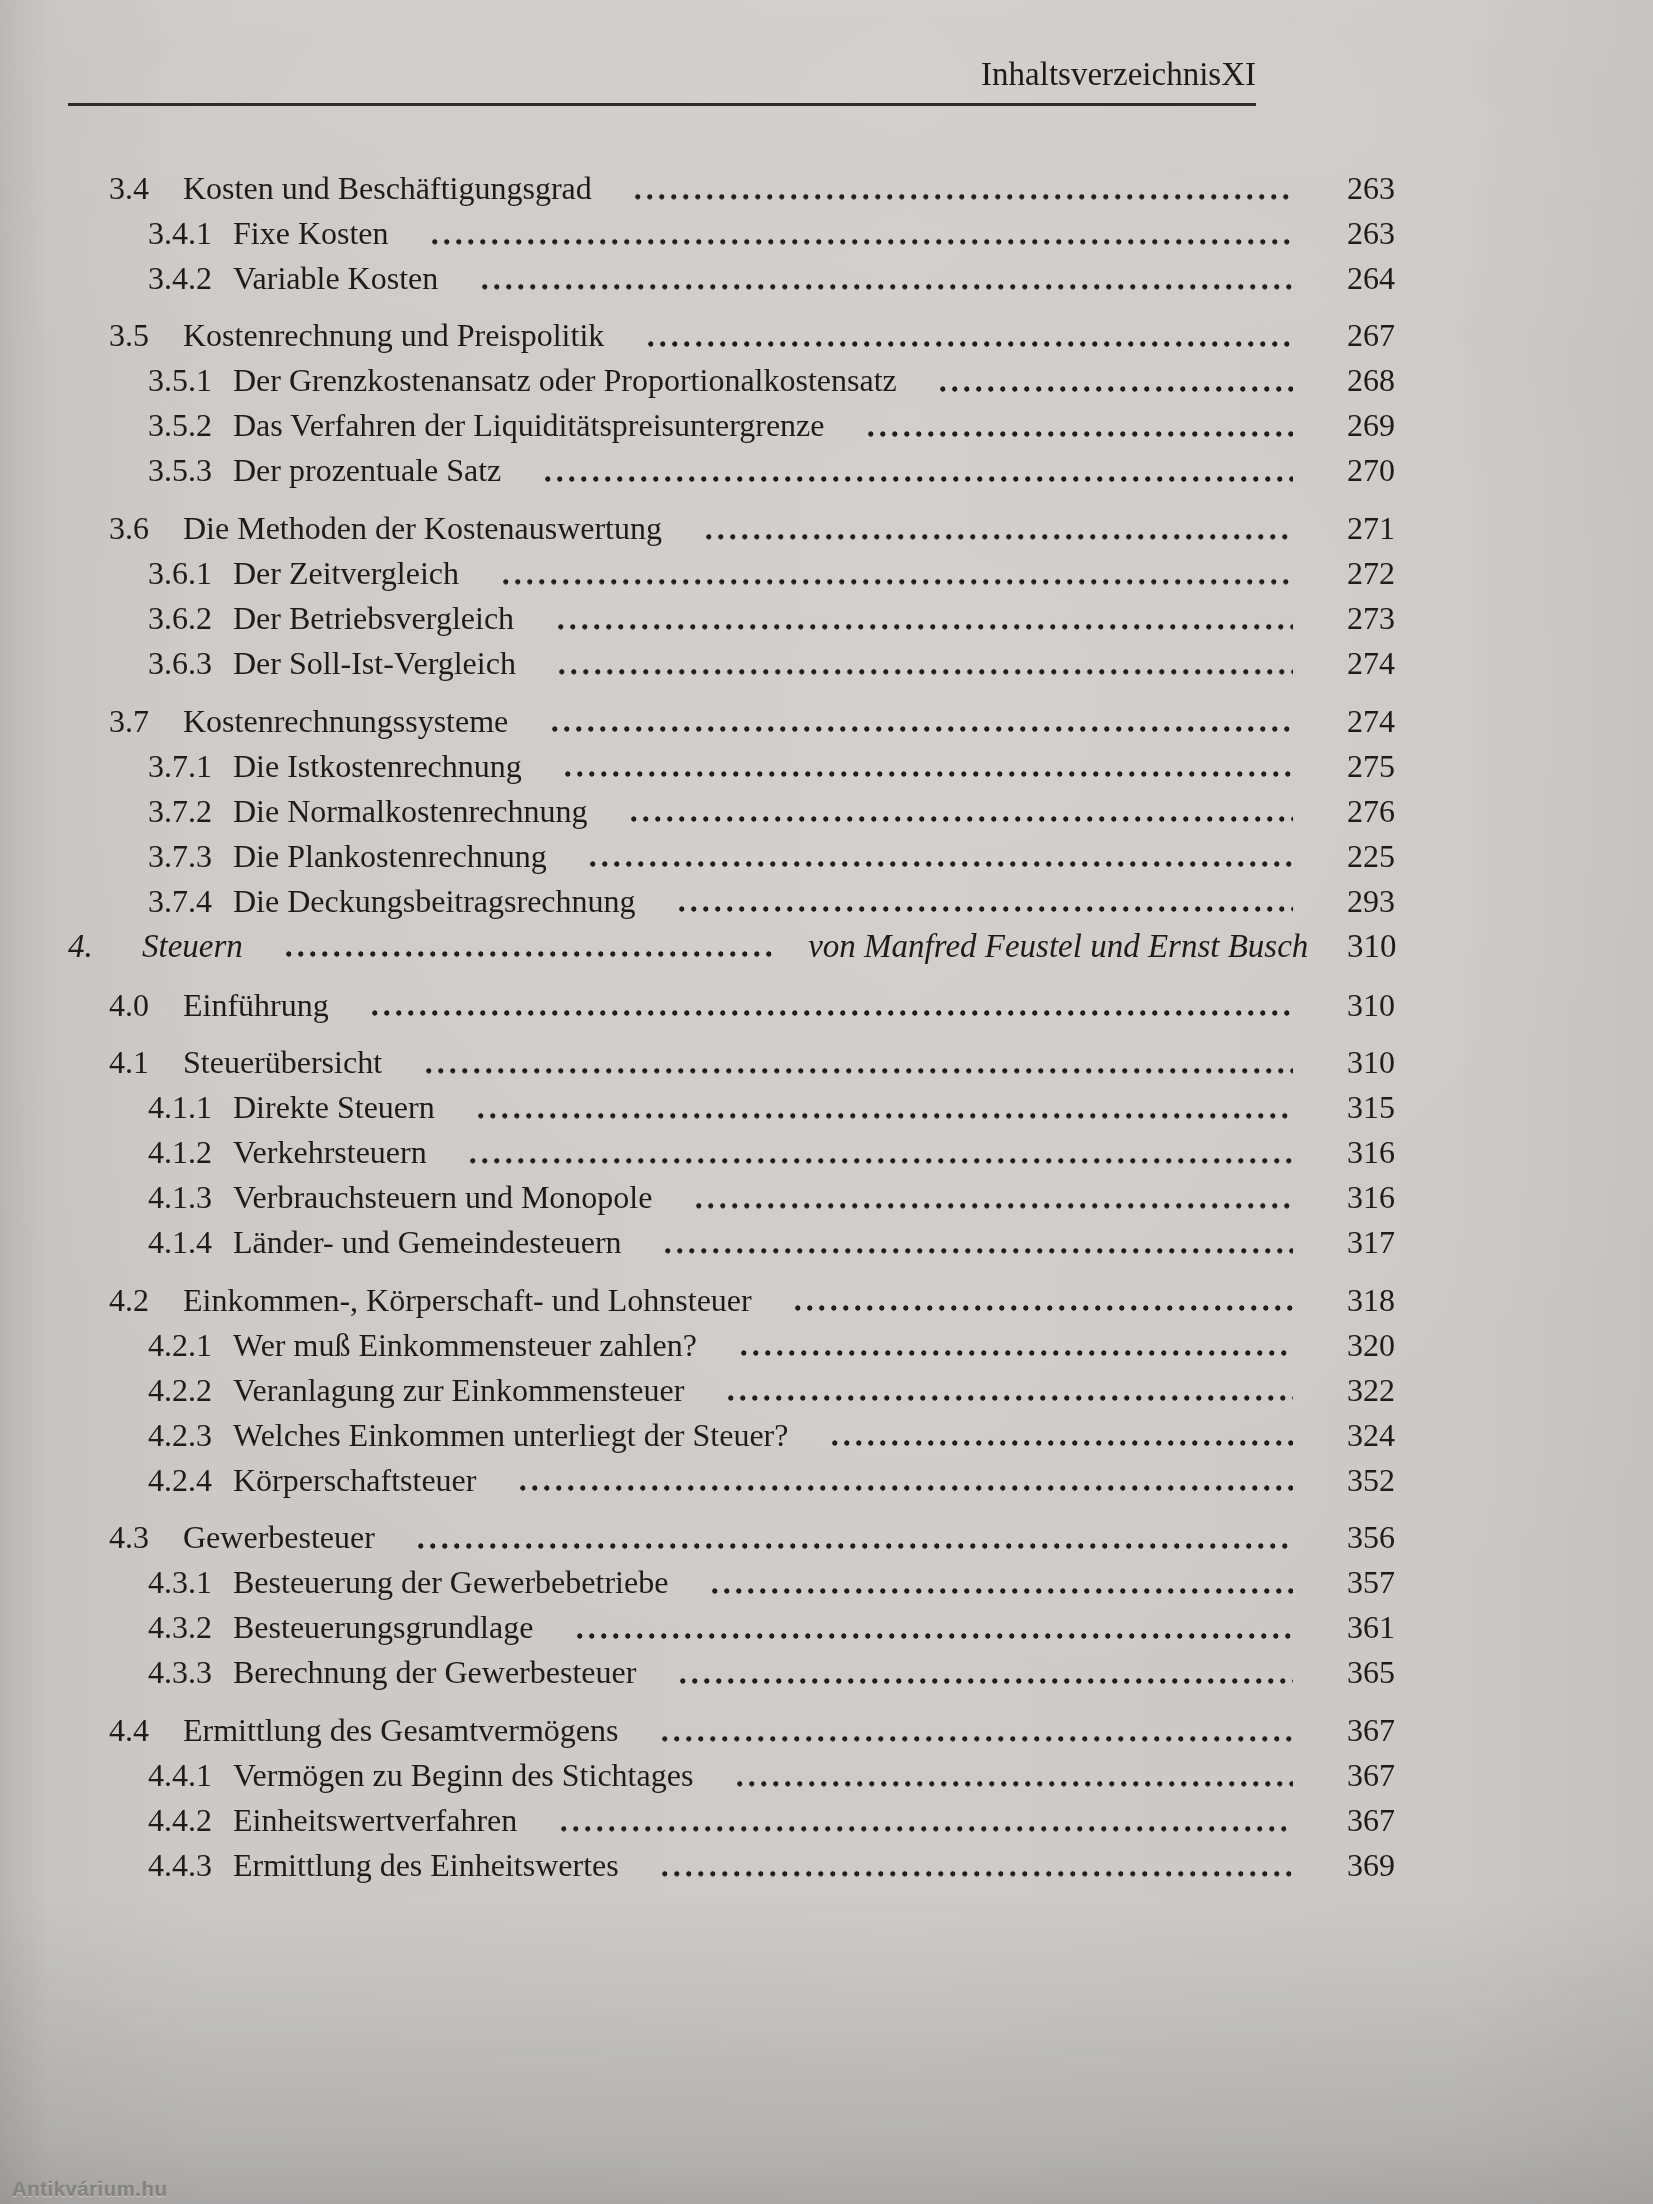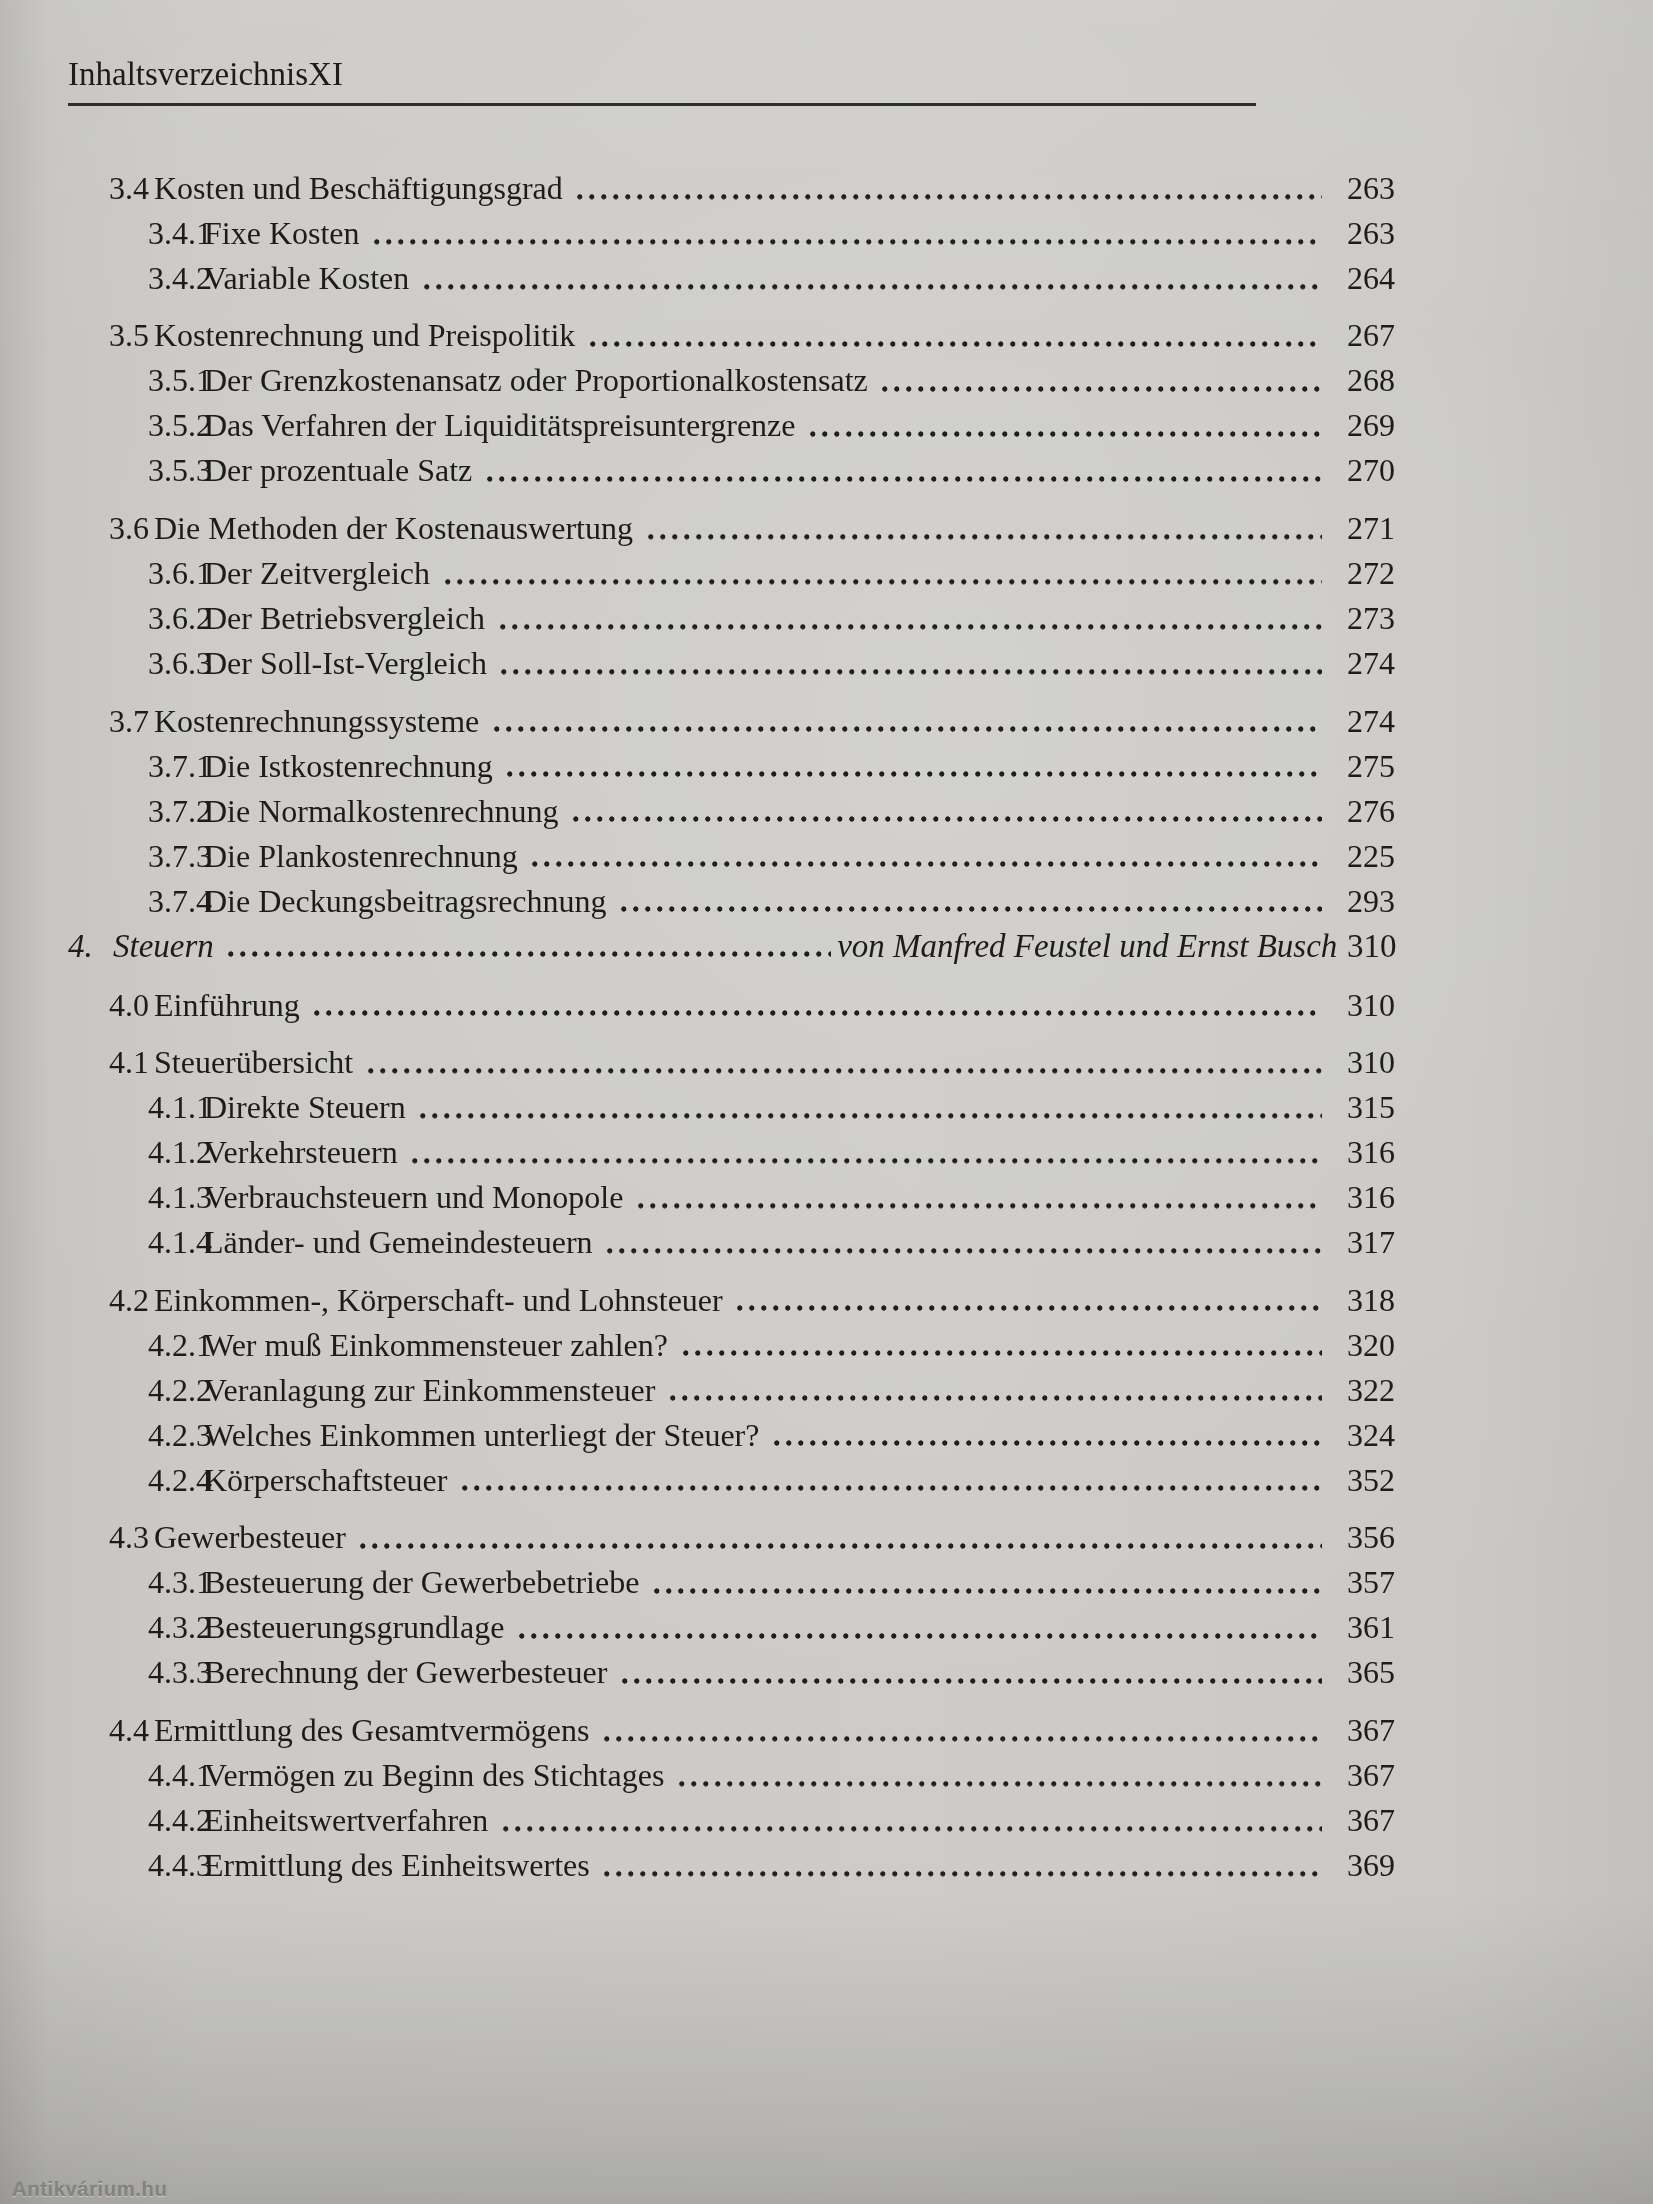--- a/index.html
+++ b/index.html
@@ -15,28 +15,28 @@
   .paper-sheen{
     position:absolute;inset:0;pointer-events:none;
     background:radial-gradient(120% 80% at 58% 32%, rgba(255,255,255,0.10), rgba(0,0,0,0) 60%),
                linear-gradient(180deg, rgba(255,255,255,0.05), rgba(0,0,0,0) 18%);
   }
   .content{
     position:absolute;left:68px;top:0;width:1349px;
   }
   .page-header{
     margin-top:54px;width:1188px;
-    display:flex;justify-content:flex-start;align-items:flex-end;
+    display:flex;justify-content:flex-end;align-items:flex-end;
     font-size:33px;line-height:41px;
     padding-bottom:7.8px;border-bottom:3.9px solid #2e2d2b;
   }
   .toc{margin-top:60px;}
   .toc-row{
     display:flex;align-items:baseline;
-    font-size:32px;line-height:45px;white-space:nowrap;
+    font-size:32px;line-height:45px;white-space:nowrap;gap:29px;
   }
   .toc-row.l1{padding-left:41px;}
   .toc-row.l1 .num{flex:none;width:45px;}
   .toc-row.l2{padding-left:80px;}
   .toc-row.l2 .num{flex:none;width:56px;}
   .toc-row.grp{margin-top:12.6px;}
   .toc-row .title{flex:none;}
   .leader{
     flex:1 1 auto;height:11.6px;align-self:flex-end;
     margin:0 25px 8.7px 11.6px;

